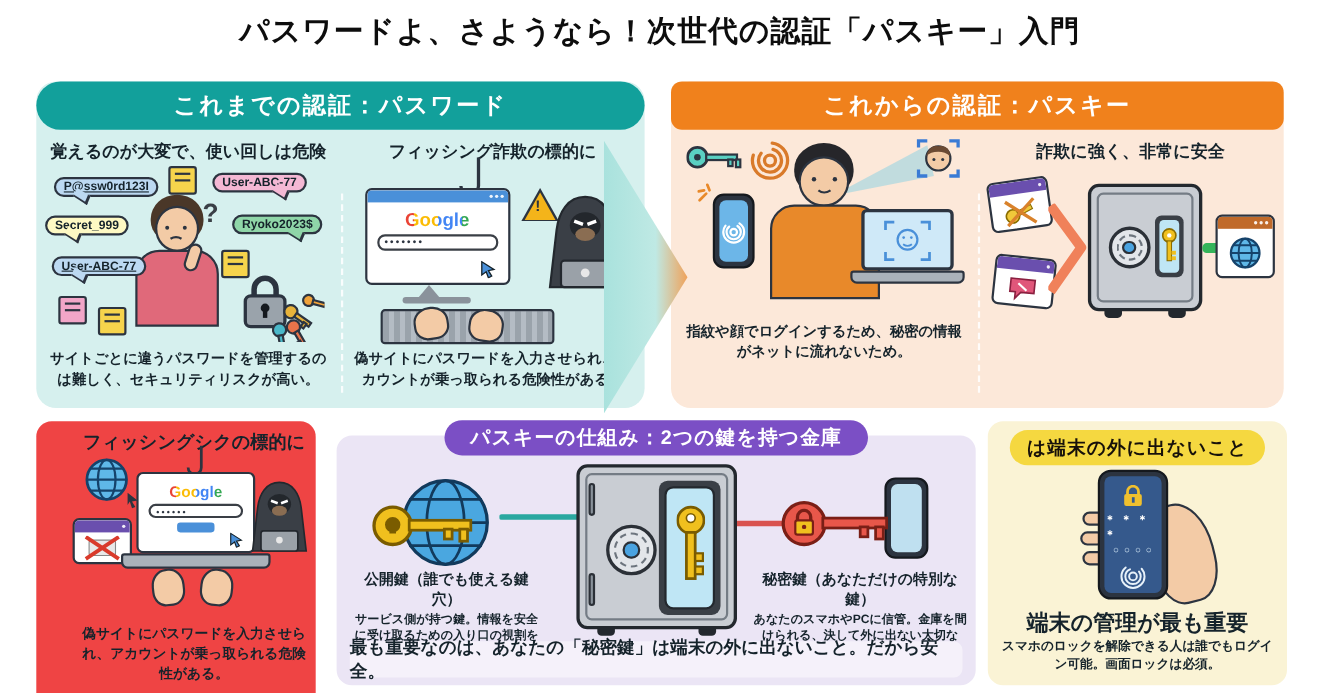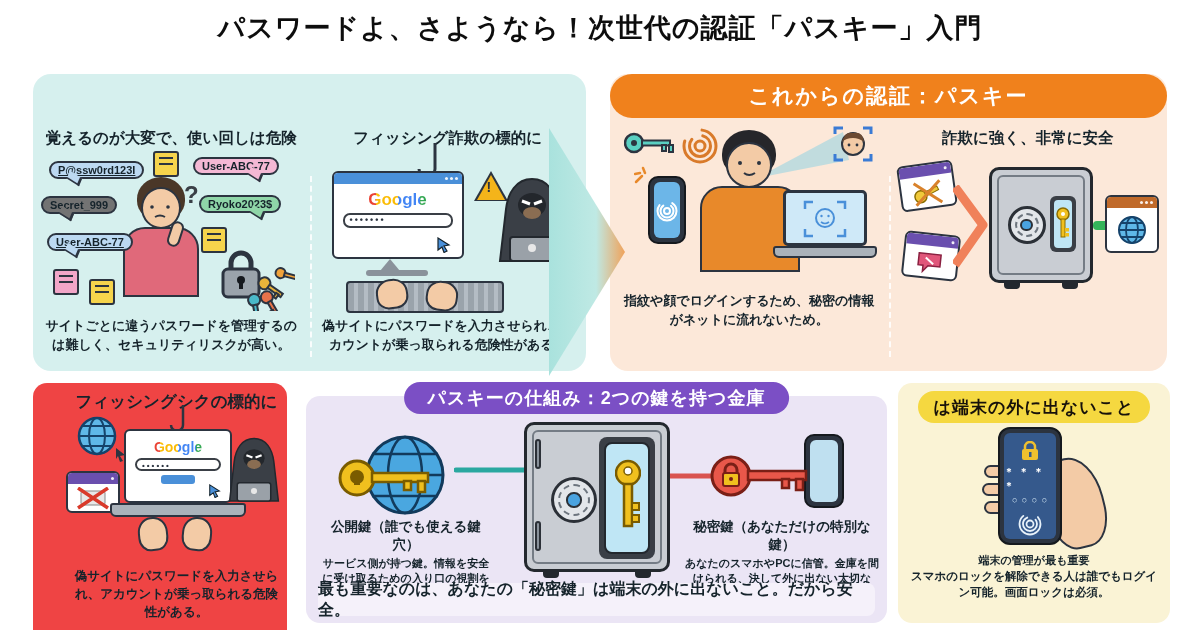--- a/index.html
+++ b/index.html
@@ -10,21 +10,21 @@
     font-size:27px; font-weight:900; color:#0d0d0d; letter-spacing:1px; }
 
   
   .panel { position:absolute; border-radius:18px; }
   .panel-teal  { left:33px;  top:74px; width:553px; height:297px; background:#d6f0ee; }
   .panel-peach { left:610px; top:74px; width:557px; height:297px; background:#fce8d9; z-index:2;}
   .panel-pill { position:absolute; top:0; left:0; right:0; height:44px; border-radius:24px;
     display:flex; align-items:center; justify-content:center; color:#fff; font-weight:bold;
     font-size:21px; letter-spacing:2px; }
   .pill-teal   { background:#12a09b; }
-  .pill-orange { background:#f0811c; }
+  .pill-orange { background:#f0811c;border-radius:10px; }
   .panel-body { position:absolute; top:46px; bottom:0; left:0; right:0; display:flex; }
   .pcol { width:50%; display:flex; flex-direction:column; align-items:center; padding:4px 8px 8px; position:relative; }
   .col-divider { position:absolute; left:50%; top:56px; bottom:14px; border-left:2px dashed rgba(255,255,255,.85); }
   .col-heading { font-size:15.5px; font-weight:bold; margin-top:4px; text-align:center; }
   .illus { position:relative; width:100%; height:168px; }
   .caption { font-size:13px; font-weight:bold; text-align:center; line-height:1.45; }
 
   
   .arrow-wrap { position:absolute; left:549px; top:128px; z-index:3; }
 
@@ -42,21 +42,21 @@
     white-space:nowrap; font-weight:bold; }
   .pill-purple { background:#7b4fc5; color:#fff; font-size:18px; letter-spacing:1px; }
   .pill-yellow { position:relative; margin:8px auto 0; width:max-content; height:32px; padding:0 16px;
     border-radius:17px; background:#f5d840; color:#17110a; font-size:17px; font-weight:bold;
     display:flex; align-items:center; letter-spacing:1px; }
 
   
   .bubble { position:absolute; border:2px solid #2c3440; border-radius:9px; padding:1px 7px;
     font-size:11px; font-weight:bold; color:#15232b; white-space:nowrap; z-index:4; }
   .bub-blue  { background:#bcd9f2;text-decoration:underline; }
-  .bub-yellow{ background:#737373; }
+  .bub-yellow{ background:#fef9c3; }
   .bub-pink  { background:#f4b8d4; }
   .bub-green { background:#8fd6a8; }
   .bubble:after { content:""; position:absolute; bottom:-7px; left:18px; width:9px; height:9px;
     background:inherit; border-right:2px solid #2c3440; border-bottom:2px solid #2c3440;
     transform:skewX(30deg) rotate(45deg); }
   .tail-right:after { left:auto; right:16px; }
 
   
   .note { position:absolute; width:26px; height:26px; border:2px solid #2c3440; border-radius:3px; }
   .note i { display:block; height:2px; background:#2c3440; margin:4px 4px 0; }
@@ -106,44 +106,45 @@
     border-radius:8px; font-size:16px; font-weight:bold; display:flex; align-items:center; justify-content:center; }
 
   .safe { position:absolute; background:#c9cdd3; border:3px solid #23282e; border-radius:10px; }
   .safe .inner { position:absolute; inset:5px; border:2px solid #747c85; border-radius:6px; }
   .dial { position:absolute; background:#e3e6ea; border:3px solid #2b3037; border-radius:50%;
     display:flex; align-items:center; justify-content:center; }
   .dial:before { content:""; position:absolute; inset:4px; border:2px dashed #6d757e; border-radius:50%; }
   .dial i { width:38%; height:38%; background:#4aa3e0; border:2.5px solid #2b3037; border-radius:50%; }
   .foot { position:absolute; bottom:-9px; width:16px; height:8px; background:#23282e; border-radius:0 0 4px 4px; }
 
-  .cau-title { font-size:11px; font-weight:bold; text-align:center; margin-top:2px; }
+  .cau-title { font-size:20px; font-weight:bold; text-align:center; margin-top:2px; }
   .cau-text  { font-size:11.5px; font-weight:bold; text-align:center; line-height:1.4; }
 
   svg { display:block; }
 </style>
 </head>
 <body>
 
 <div class="canvas">
 
   <h1 class="page-title">パスワードよ、さようなら！次世代の認証「パスキー」入門</h1>
 
   <section class="panel panel-teal">
+    <div class="panel-pill pill-teal">これまでの認証：パスワード</div>
     <div class="panel-body">
       <div class="col-divider"></div>
 
       <div class="pcol">
         <div class="col-heading">覚えるのが大変で、使い回しは危険</div>
         <div class="illus">
           <span class="bubble bub-blue" style="left:8px;top:12px">P@ssw0rd123I</span>
           <span class="bubble bub-yellow" style="left:0px;top:47px">Secret_999</span>
           <span class="bubble bub-blue" style="left:6px;top:84px">User-ABC-77</span>
           <span class="bubble bub-pink tail-right" style="left:152px;top:8px">User-ABC-77</span>
-          <span class="bubble bub-green tail-right" style="left:158px;top:46px">Ryoko2023$</span>
+          <span class="bubble bub-green tail-right" style="left:170px;top:46px">Ryoko2023$</span>
           <span class="qmark" style="left:143px;top:32px">?</span>
 
           <span class="note note-y" style="left:112px;top:2px">
               <i></i>
               <i></i>
             </span>
           <span class="note note-y" style="left:160px;top:78px">
               <i></i>
               <i></i>
             </span>

